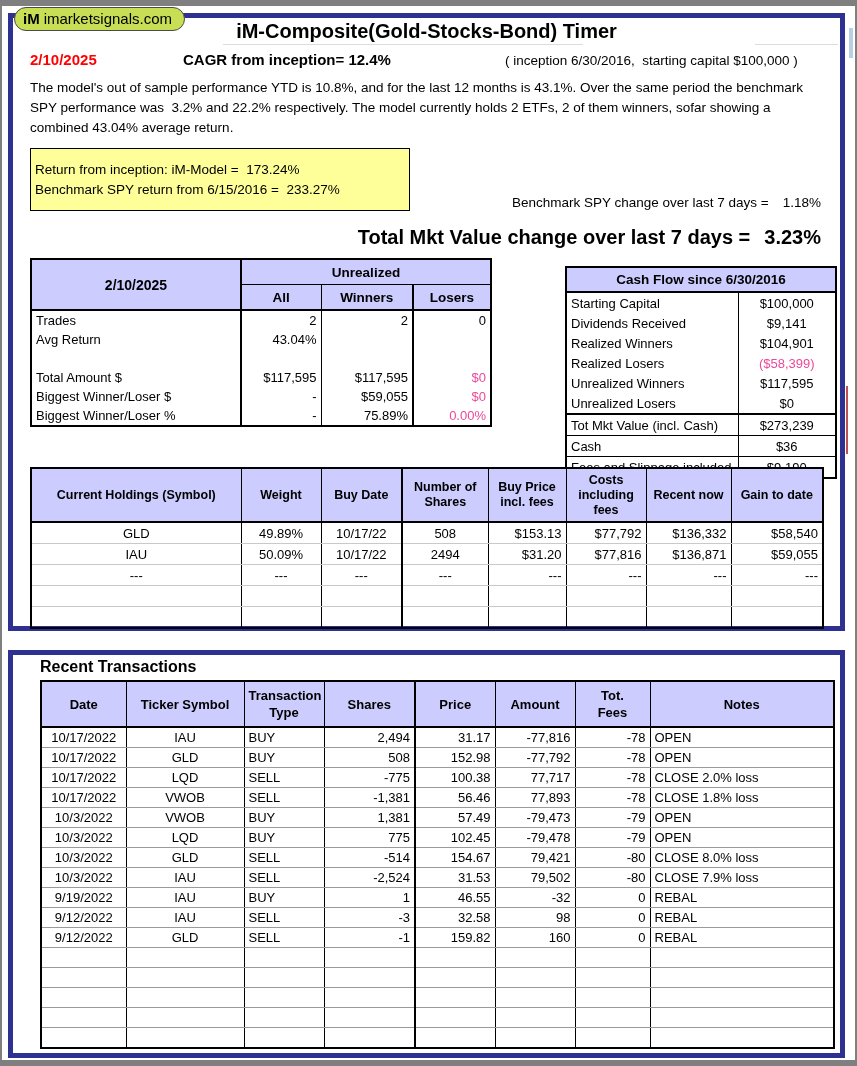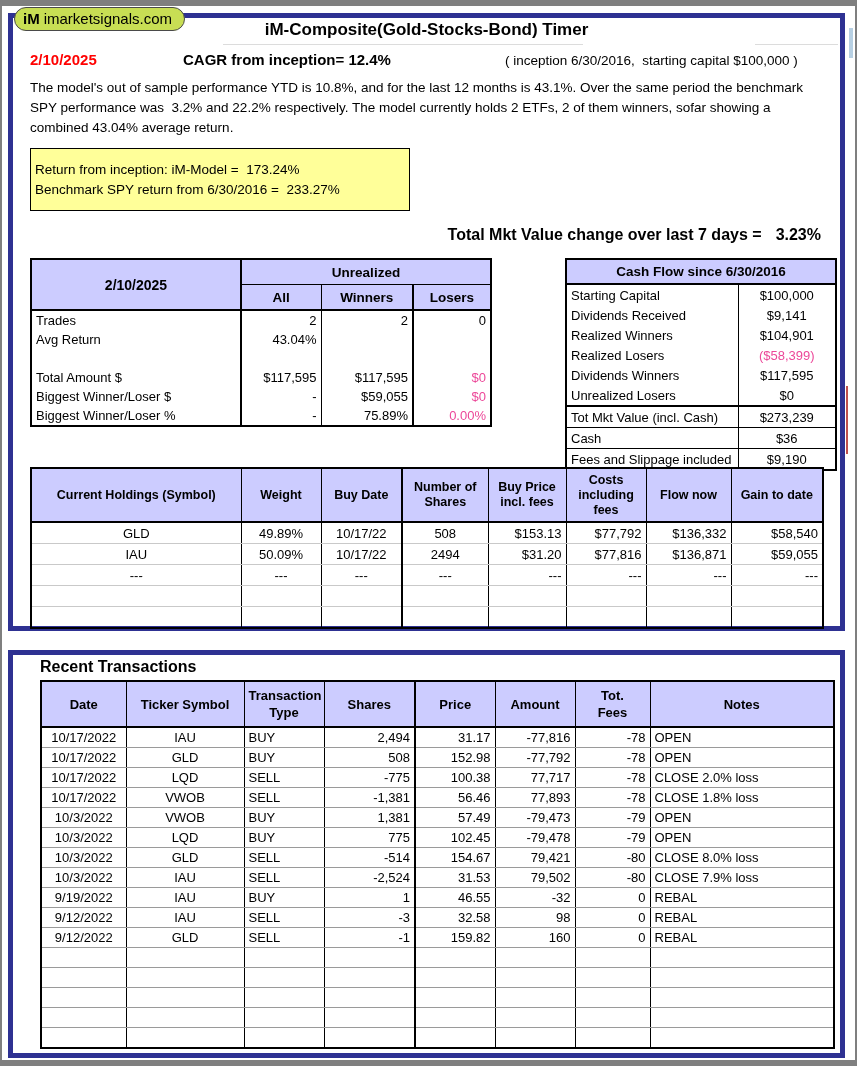--- a/index.html
+++ b/index.html
@@ -25,38 +25,38 @@
   .logo-im { font-weight:bold; margin-right:4px; }
 
   
   .panel { position:absolute; left:8px; background:#ffffff; border:5px solid #2e3192; }
   .panel-top { top:13px; width:827px; height:608px; }
   .panel-bot { top:650px; width:827px; height:398px; }
 
   .pre { white-space:pre-wrap; }
 
   .title { position:absolute; left:0; top:2px; width:100%; text-align:center;
-           font-size:17px; font-weight:bold; }
+           font-size:20px; font-weight:bold; }
   .grid-hint { position:absolute; height:1px; background:#dcdcdc; top:26px; }
   .gh1 { left:210px; width:360px; }
   .gh2 { left:742px; width:83px; }
 
   .report-date { position:absolute; left:17px; top:33px; font-size:15px; font-weight:bold; color:#ff0000; }
   .cagr-line { position:absolute; left:170px; top:33px; font-size:15px; font-weight:bold; }
   .inception-note { position:absolute; left:492px; top:35px; font-size:13.5px; }
   .summary { position:absolute; left:17px; top:60px; width:802px; font-size:13.5px; line-height:20px; }
 
   .ybox { position:absolute; left:17px; top:130px; width:370px; height:50px;
           background:#ffff99; border:1px solid #000; padding:11px 4px 0 4px;
           font-size:13.5px; line-height:20px; }
   .refbox { position:absolute; left:17px; top:193px; width:370px; height:44px;
             border:1px solid #000; padding:1px 4px; font-size:13.5px; }
 
   .spyline { position:absolute; right:19px; top:177px; font-size:13.5px; }
-  .mktline { position:absolute; right:19px; top:208px; font-size:16px; font-weight:bold; }
+  .mktline { position:absolute; right:19px; top:208px; font-size:20px; font-weight:bold; }
   .chg-val { margin-left:14px; }
 
   
   table { border-collapse:collapse; table-layout:fixed; }
   th, td { padding:0 4px; overflow:hidden; white-space:nowrap; }
   .hdr { background:#ccccff; font-weight:bold; text-align:center; }
   .red { color:#ec4899; }
   .num { text-align:right; }
   .ctr { text-align:center; }
   .lft { text-align:left; }
@@ -67,21 +67,21 @@
   .t-unrl th { height:24px; font-size:13.5px; }
   .t-unrl td { height:19px; }
   .t-unrl .c2 { border-left:2px solid #000; }
   .t-unrl .c3 { border-left:1px solid #000; }
   .t-unrl .c4 { border-left:2px solid #000; }
   .t-unrl .group { border-bottom:1px solid #000; }
   .t-unrl .h2 th { border-bottom:2px solid #000; }
   .t-unrl .datecell { border-bottom:2px solid #000; font-size:14px; }
 
   
-  .t-cash { position:absolute; left:552px; top:240px; width:270px; font-size:13px;
+  .t-cash { position:absolute; left:552px; top:248px; width:270px; font-size:13px;
             border:2px solid #000;padding-left:14px; }
   .t-cash th { height:23px; border-bottom:2px solid #000; font-size:13.5px; }
   .t-cash td { height:20px; }
   .t-cash .val { border-left:1.5px solid #000; text-align:center; }
   .t-cash tr.sep-strong td { border-top:2px solid #000; }
   .t-cash tr.sep td { border-top:1.5px solid #000; }
 
   
   .t-hold { position:absolute; left:17px; top:449px; width:792px; font-size:13px;
             border:2px solid #000; }
@@ -125,23 +125,26 @@
     <div class="grid-hint gh1"></div>
     <div class="grid-hint gh2"></div>
 
     <div class="report-date">2/10/2025</div>
     <div class="cagr-line pre">CAGR from inception= 12.4%</div>
     <div class="inception-note pre">( inception 6/30/2016,  starting capital $100,000 )</div>
     <div class="summary pre">The model's out of sample performance YTD is 10.8%, and for the last 12 months is 43.1%. Over the same period the benchmark SPY performance was  3.2% and 22.2% respectively. The model currently holds 2 ETFs, 2 of them winners, sofar showing a combined 43.04% average return.</div>
 
     <div class="ybox">
       <div class="pre">Return from inception: iM-Model =  173.24%</div>
-      <div class="pre">Benchmark SPY return from 6/30/2016 =  233.27%</div>
+      <div class="pre">Benchmark SPY return from 6/15/2016 =  233.27%</div>
     </div>
 
+    <div class="spyline">
+      <span>Benchmark SPY change over last 7 days =</span><span class="chg-val">1.18%</span>
+    </div>
     <div class="mktline">
       <span>Total Mkt Value change over last 7 days =</span><span class="chg-val">3.23%</span>
     </div>
 
     <table class="t-unrl">
       <colgroup>
           <col style="width:210px">
           <col style="width:80px">
           <col style="width:92px">
           <col style="width:78px">
@@ -214,21 +217,21 @@
           </tr>
       <tr>
             <td class="lft">Realized Winners</td>
             <td class="val">$104,901</td>
           </tr>
       <tr>
             <td class="lft">Realized Losers</td>
             <td class="val red">($58,399)</td>
           </tr>
       <tr>
-            <td class="lft">Dividends Winners</td>
+            <td class="lft">Unrealized Winners</td>
             <td class="val">$117,595</td>
           </tr>
       <tr>
             <td class="lft">Unrealized Losers</td>
             <td class="val">$0</td>
           </tr>
       <tr class="sep-strong">
             <td class="lft">Tot Mkt Value (incl. Cash)</td>
             <td class="val">$273,239</td>
           </tr>
@@ -259,21 +262,21 @@
         <th class="hdr">Current Holdings  (Symbol)</th>
         <th class="hdr">Weight</th>
         <th class="hdr">Buy Date</th>
         <th class="hdr c4">Number of
 Shares</th>
         <th class="hdr">Buy Price
 incl. fees</th>
         <th class="hdr">Costs
 including
 fees</th>
-        <th class="hdr">Flow now</th>
+        <th class="hdr">Recent now</th>
         <th class="hdr">Gain to date</th>
       </tr>
       <tr>
         <td class="ctr">GLD</td>
         <td class="ctr">49.89%</td>
         <td class="ctr">10/17/22</td>
         <td class="ctr c4">508</td>
         <td class="num">$153.13</td>
         <td class="num">$77,792</td>
         <td class="num">$136,332</td>

